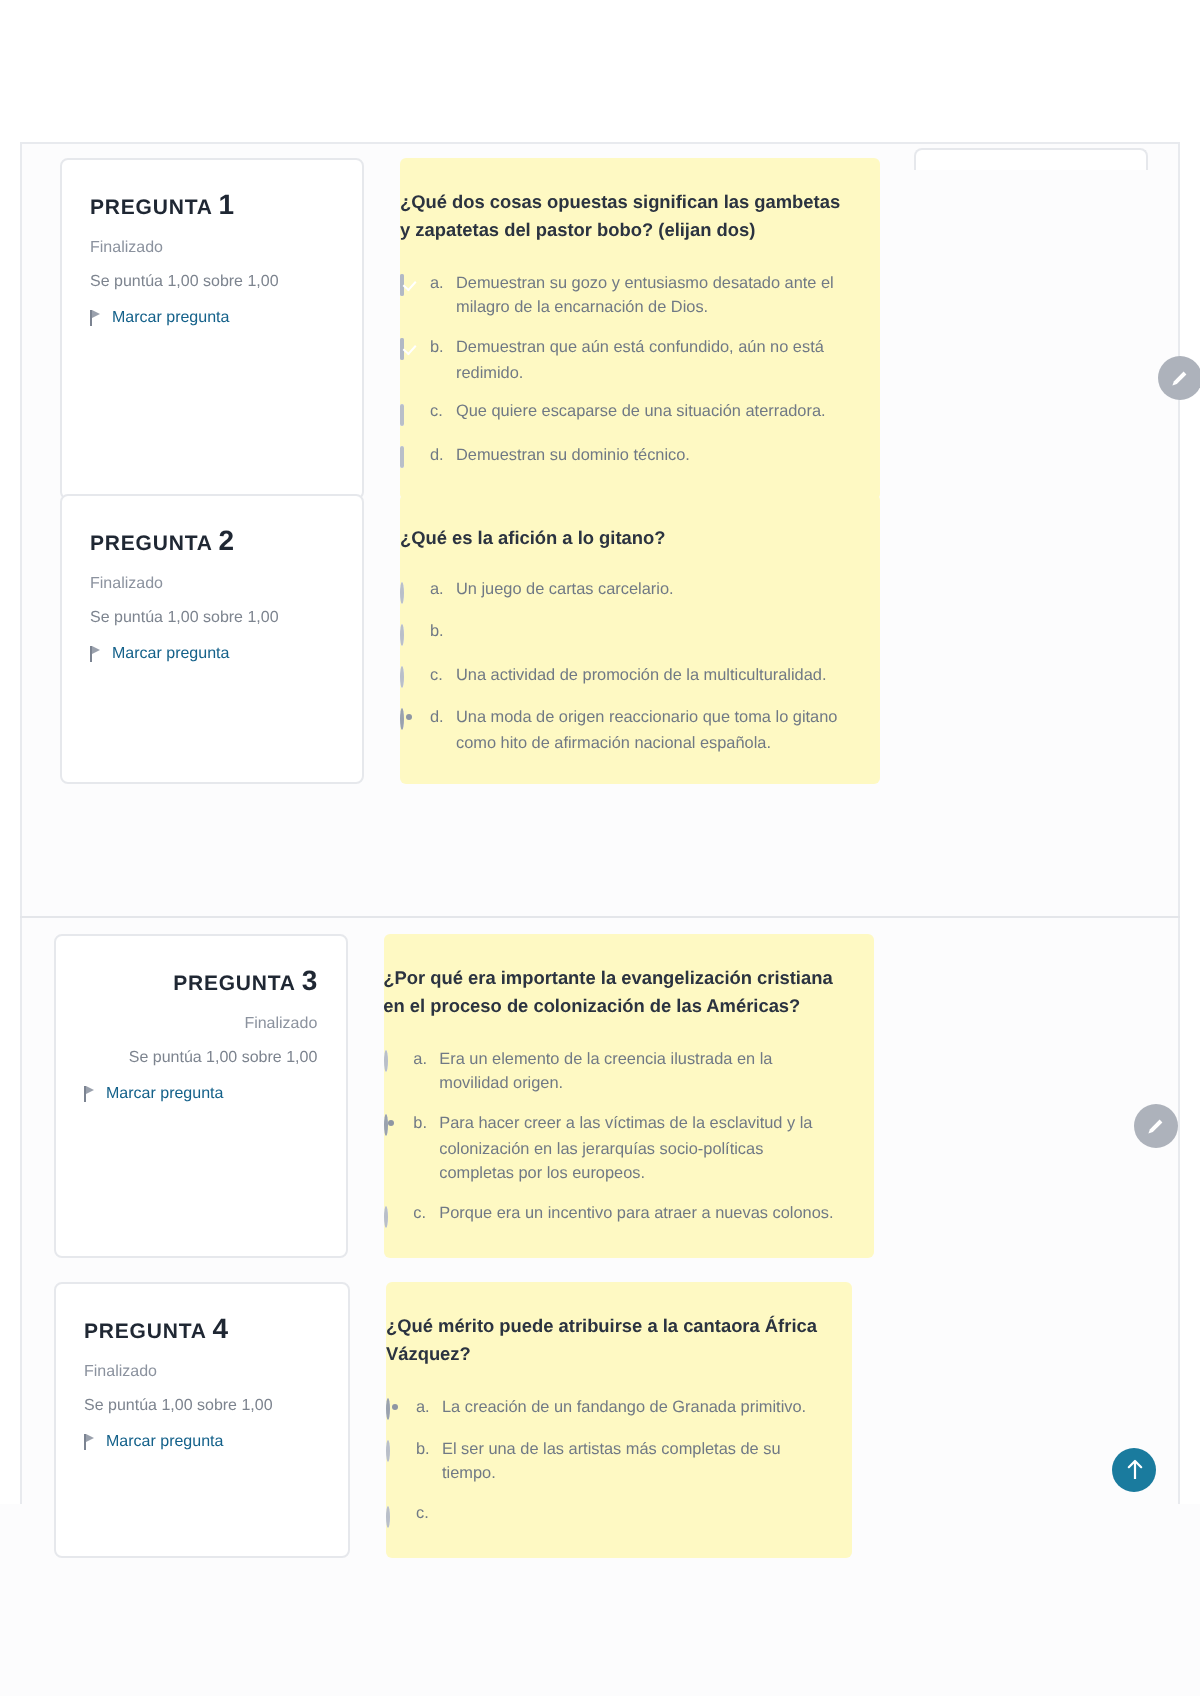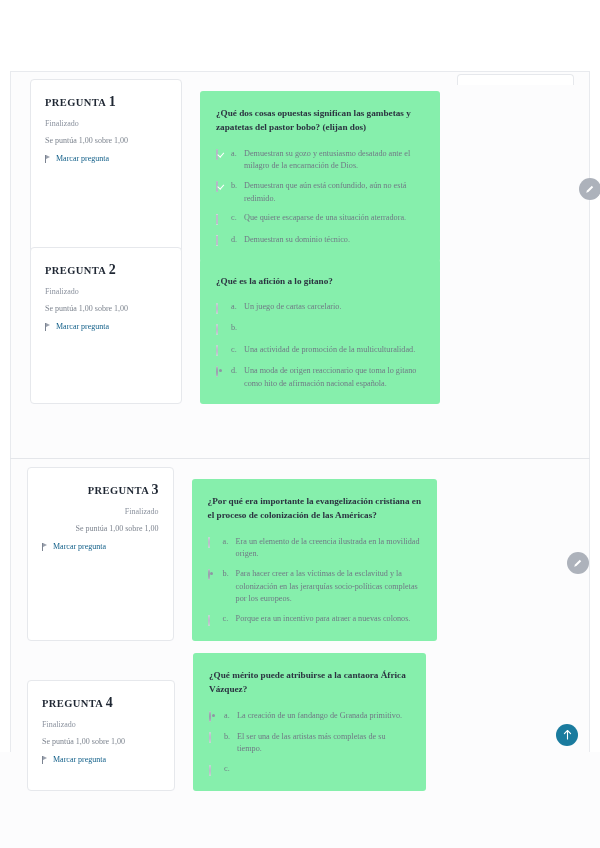--- a/index.html
+++ b/index.html
@@ -10,21 +10,20 @@
     background: #ffffff;
     font-family: "Liberation Sans", sans-serif;
     overflow: hidden;
   }
 
   #root {
     position: relative;
     width: 600px;
     height: 848px;
     background: #ffffff;
-    font-family: Liberation Serif, serif;
   }
 
   
   .page-sheet {
     position: absolute;
     left: 10px;
     width: 580px;
     background: #fcfcfd;
     border-left: 1px solid #e8eaee;
     border-right: 1px solid #e8eaee;
@@ -100,24 +99,23 @@
     position: absolute;
     left: 1px; top: 0.5px;
     width: 0; height: 0;
     border-top: 2.3px solid transparent;
     border-bottom: 2.3px solid transparent;
     border-left: 4.5px solid #9aa1ad;
   }
 
   
   .qcard {
-    background: #86efac;
+    background: #fef9c3;
     border-radius: 3px;
-    padding: 15px 16px 14px 16px;
-    margin-top: 12px;
+    padding: 15px 16px 14px 0;
   }
   .qtext {
     font-size: 9.2px;
     line-height: 1.55;
     color: #2b3340;
     font-weight: bold;
     margin-bottom: 13px;
   }
   .qoptions { display: flex; flex-direction: column; }
   .qopt {
@@ -346,21 +344,21 @@
         <div class="qopt">
           <span class="ctrl"><span class="rb"></span></span>
           <span class="qopt-letter">c.</span>
           <span class="qopt-text">Porque era un incentivo para atraer a nuevas colonos.</span>
         </div>
       </div>
     </div>
   </div>
 
   <div class="qblock" id="qblock-4" style="left:27px; top:641px; width:410px;">
-    <div class="qinfo" style="width:148px;margin-top:39px;">
+    <div class="qinfo" style="width:148px;">
       <div class="qinfo-title">
         <span>PREGUNTA</span>
         <span class="qnum">4</span>
       </div>
       <div class="qinfo-state">Finalizado</div>
       <div class="qinfo-grade">Se puntúa 1,00 sobre 1,00</div>
       <div class="qinfo-flag">
         <span class="flag-icon"></span>
         <span>Marcar pregunta</span>
       </div>

